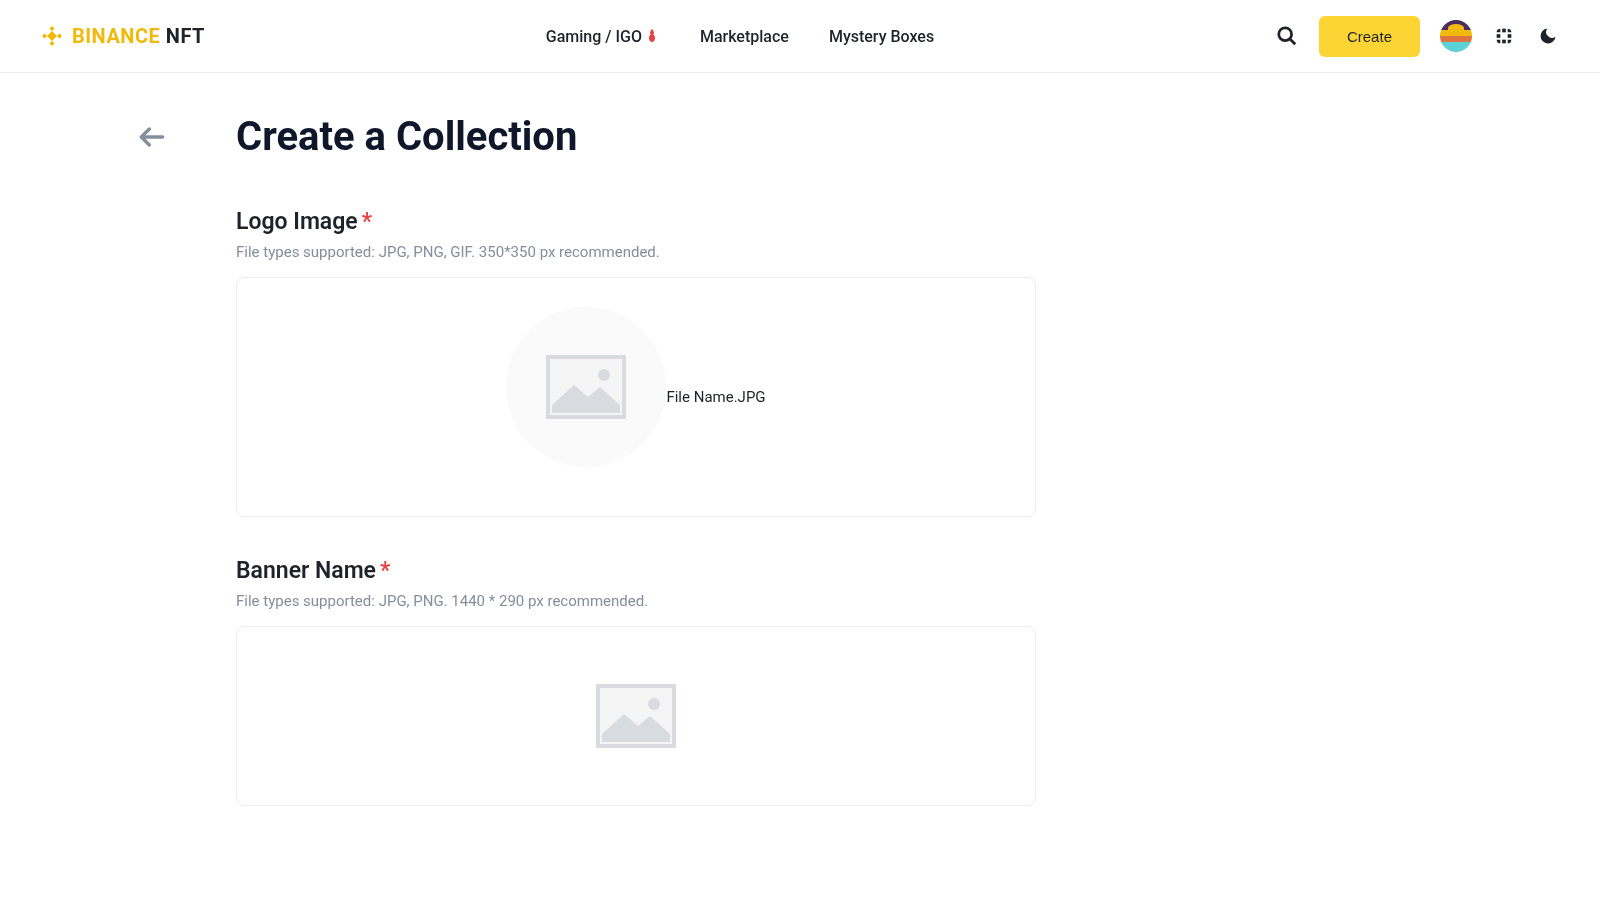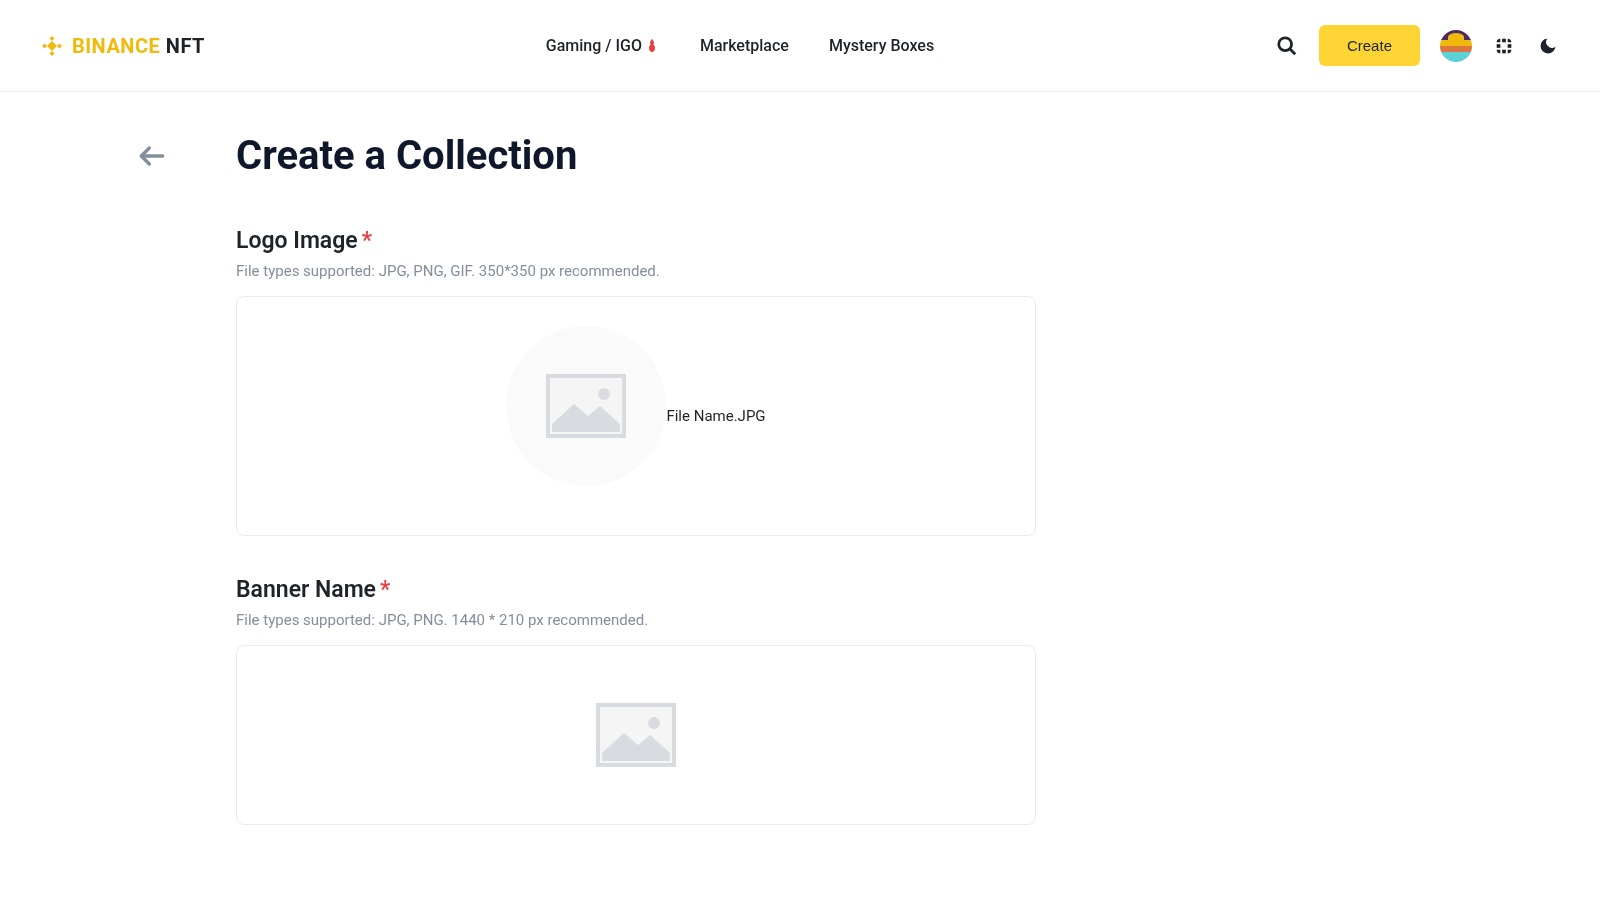--- a/index.html
+++ b/index.html
@@ -10,21 +10,21 @@
     body {
       font-family: -apple-system, BlinkMacSystemFont, "Segoe UI", Roboto, "Helvetica Neue", Arial, sans-serif;
       background: #fff;
       color: #1e2329;
     }
     .header {
       display: flex;
       align-items: center;
       justify-content: space-between;
       padding: 0 40px;
-      height: 92px;
+      height: 73px;
       border-bottom: 1px solid #eaecef;
     }
     .logo-wrap {
       display: flex;
       align-items: center;
       gap: 8px;
     }
     .logo-icon {
       width: 24px;
       height: 24px;
@@ -280,21 +280,21 @@
         </div>
         <div class="file-name">File Name.JPG</div>
       </div>
     </div>
 
     <div class="field-group">
       <div class="field-label">
         <span>Banner Name</span>
         <span class="asterisk">*</span>
       </div>
-      <div class="field-hint">File types supported: JPG, PNG. 1440 * 210 px recommended.</div>
+      <div class="field-hint">File types supported: JPG, PNG. 1440 * 290 px recommended.</div>
       <div class="upload-box upload-box-banner">
         <svg class="upload-placeholder-icon" viewBox="0 0 80 64" fill="none">
           <rect x="2" y="2" width="76" height="60" stroke="#d8dce1" stroke-width="4" fill="#f5f5f5"></rect>
           <circle cx="58" cy="20" r="6" fill="#d8dce1"></circle>
           <path d="M6 50 L28 30 L42 42 L54 32 L74 50 L74 58 L6 58 Z" fill="#d8dce1"></path>
         </svg>
       </div>
     </div>
   </div>
 </main>

